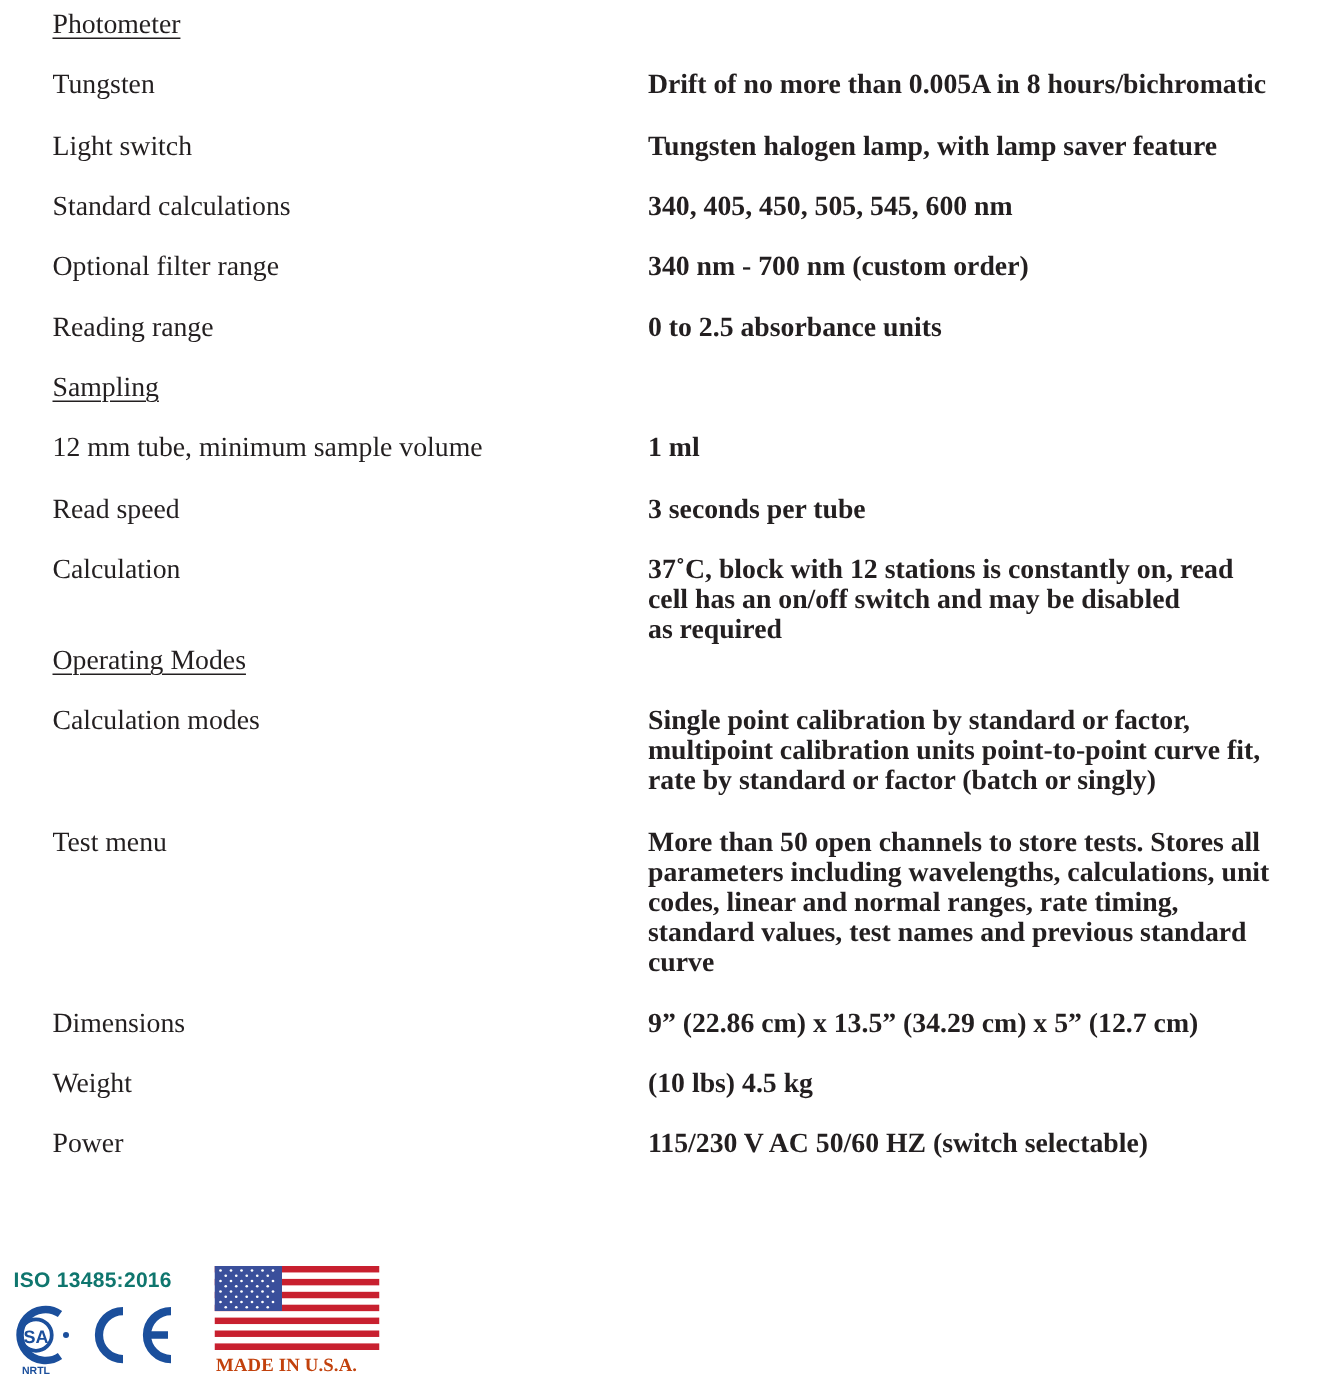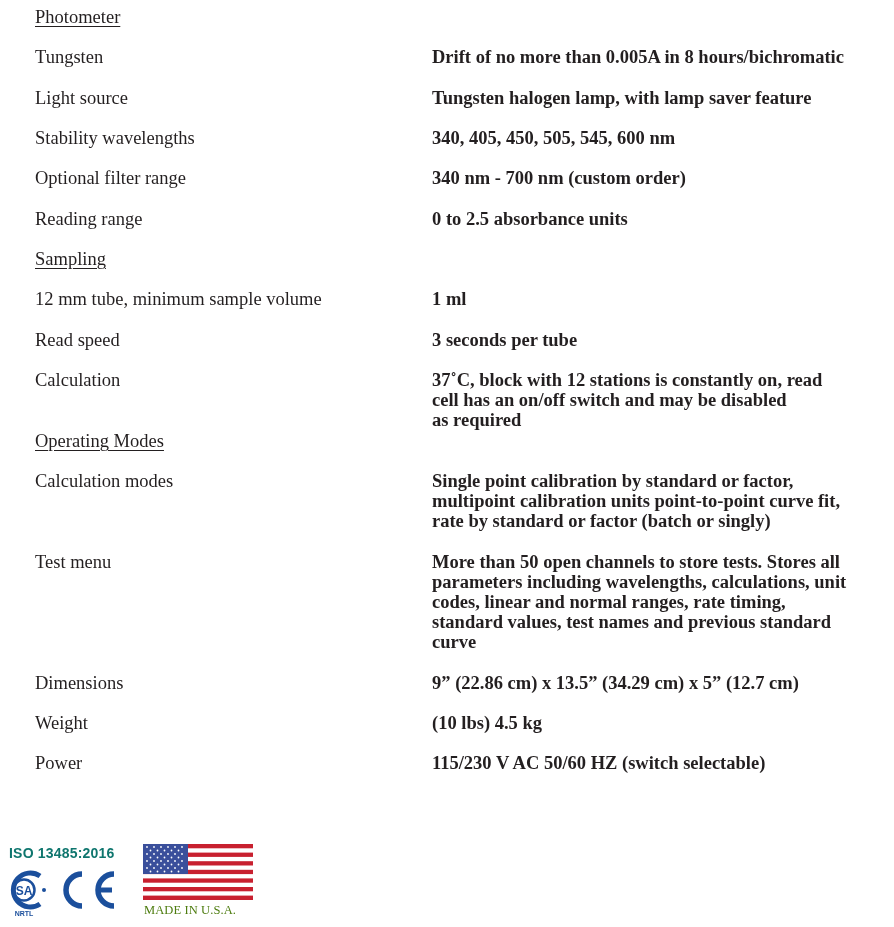--- a/index.html
+++ b/index.html
@@ -14,40 +14,40 @@
     .value { position: absolute; left: 432px; width: 430px; white-space: pre-line; font-weight: bold; }
     .heading { text-decoration: underline; text-underline-offset: 3px; text-decoration-thickness: 1px; }
 
     .logos { position: absolute; left: 0; top: 840px; width: 300px; height: 87px; }
     .iso { position: absolute; left: 9px; top: 5px; font-family: "Liberation Sans", "DejaVu Sans", sans-serif;
            font-weight: bold; font-size: 14px; color: #0f766e; letter-spacing: 0.2px; }
     .csa { position: absolute; left: 6px; top: 28px; width: 42px; height: 50px; }
     .ce { position: absolute; left: 60px; top: 30px; width: 58px; height: 40px; }
     .flag { position: absolute; left: 143px; top: 4px; width: 110px; height: 56px; }
     .made { position: absolute; left: 144px; top: 63px; font-family: "Liberation Serif", "DejaVu Serif", serif;
-            font-weight: normal; font-size: 12.5px; color: #4d7c0f; letter-spacing: 0.1px; white-space: nowrap; }
+            font-weight: bold; font-size: 12.5px; color: #c2410c; letter-spacing: 0.1px; white-space: nowrap; }
   </style>
 </head>
 <body>
 
 <div class="specs">
 
   <div class="row" style="top:7px">
     <span class="label heading">Photometer</span>
   </div>
   <div class="row" style="top:47px">
     <span class="label">Tungsten</span>
     <span class="value">Drift of no more than 0.005A in 8 hours/bichromatic</span>
   </div>
   <div class="row" style="top:88px">
-    <span class="label">Light source</span>
+    <span class="label">Light switch</span>
     <span class="value">Tungsten halogen lamp, with lamp saver feature</span>
   </div>
   <div class="row" style="top:128px">
-    <span class="label">Stability wavelengths</span>
+    <span class="label">Standard calculations</span>
     <span class="value">340, 405, 450, 505, 545, 600 nm</span>
   </div>
   <div class="row" style="top:168px">
     <span class="label">Optional filter range</span>
     <span class="value">340 nm - 700 nm (custom order)</span>
   </div>
   <div class="row" style="top:209px">
     <span class="label">Reading range</span>
     <span class="value">0 to 2.5 absorbance units</span>
   </div>

